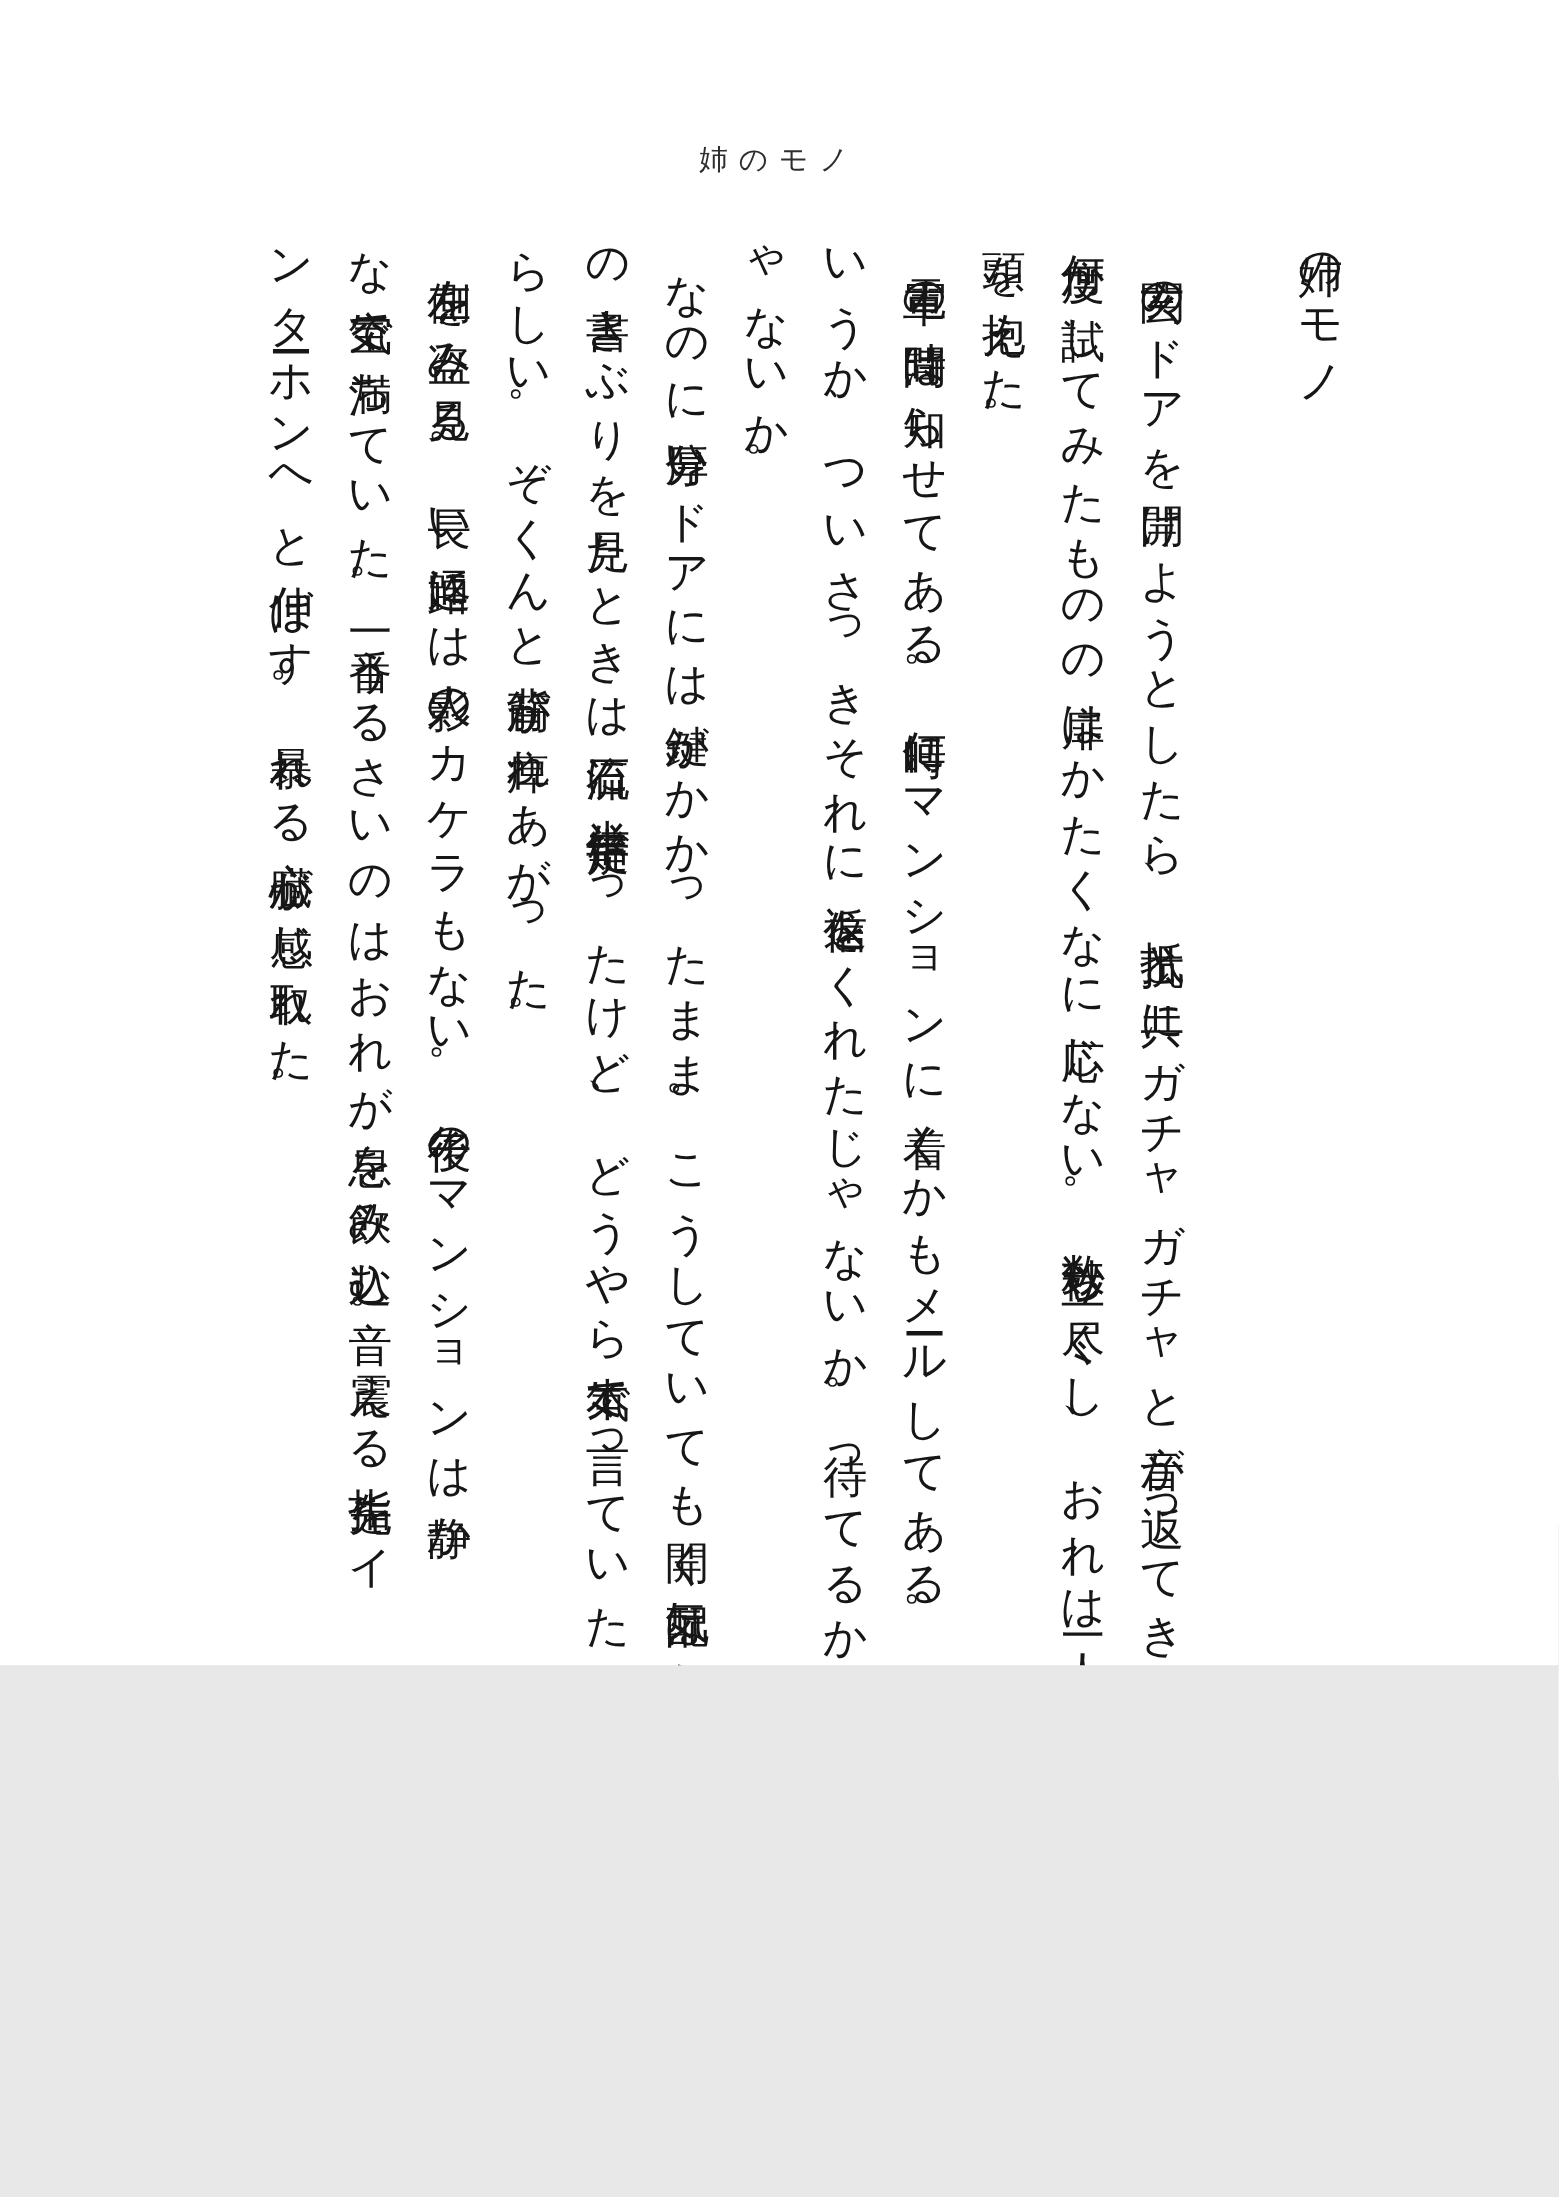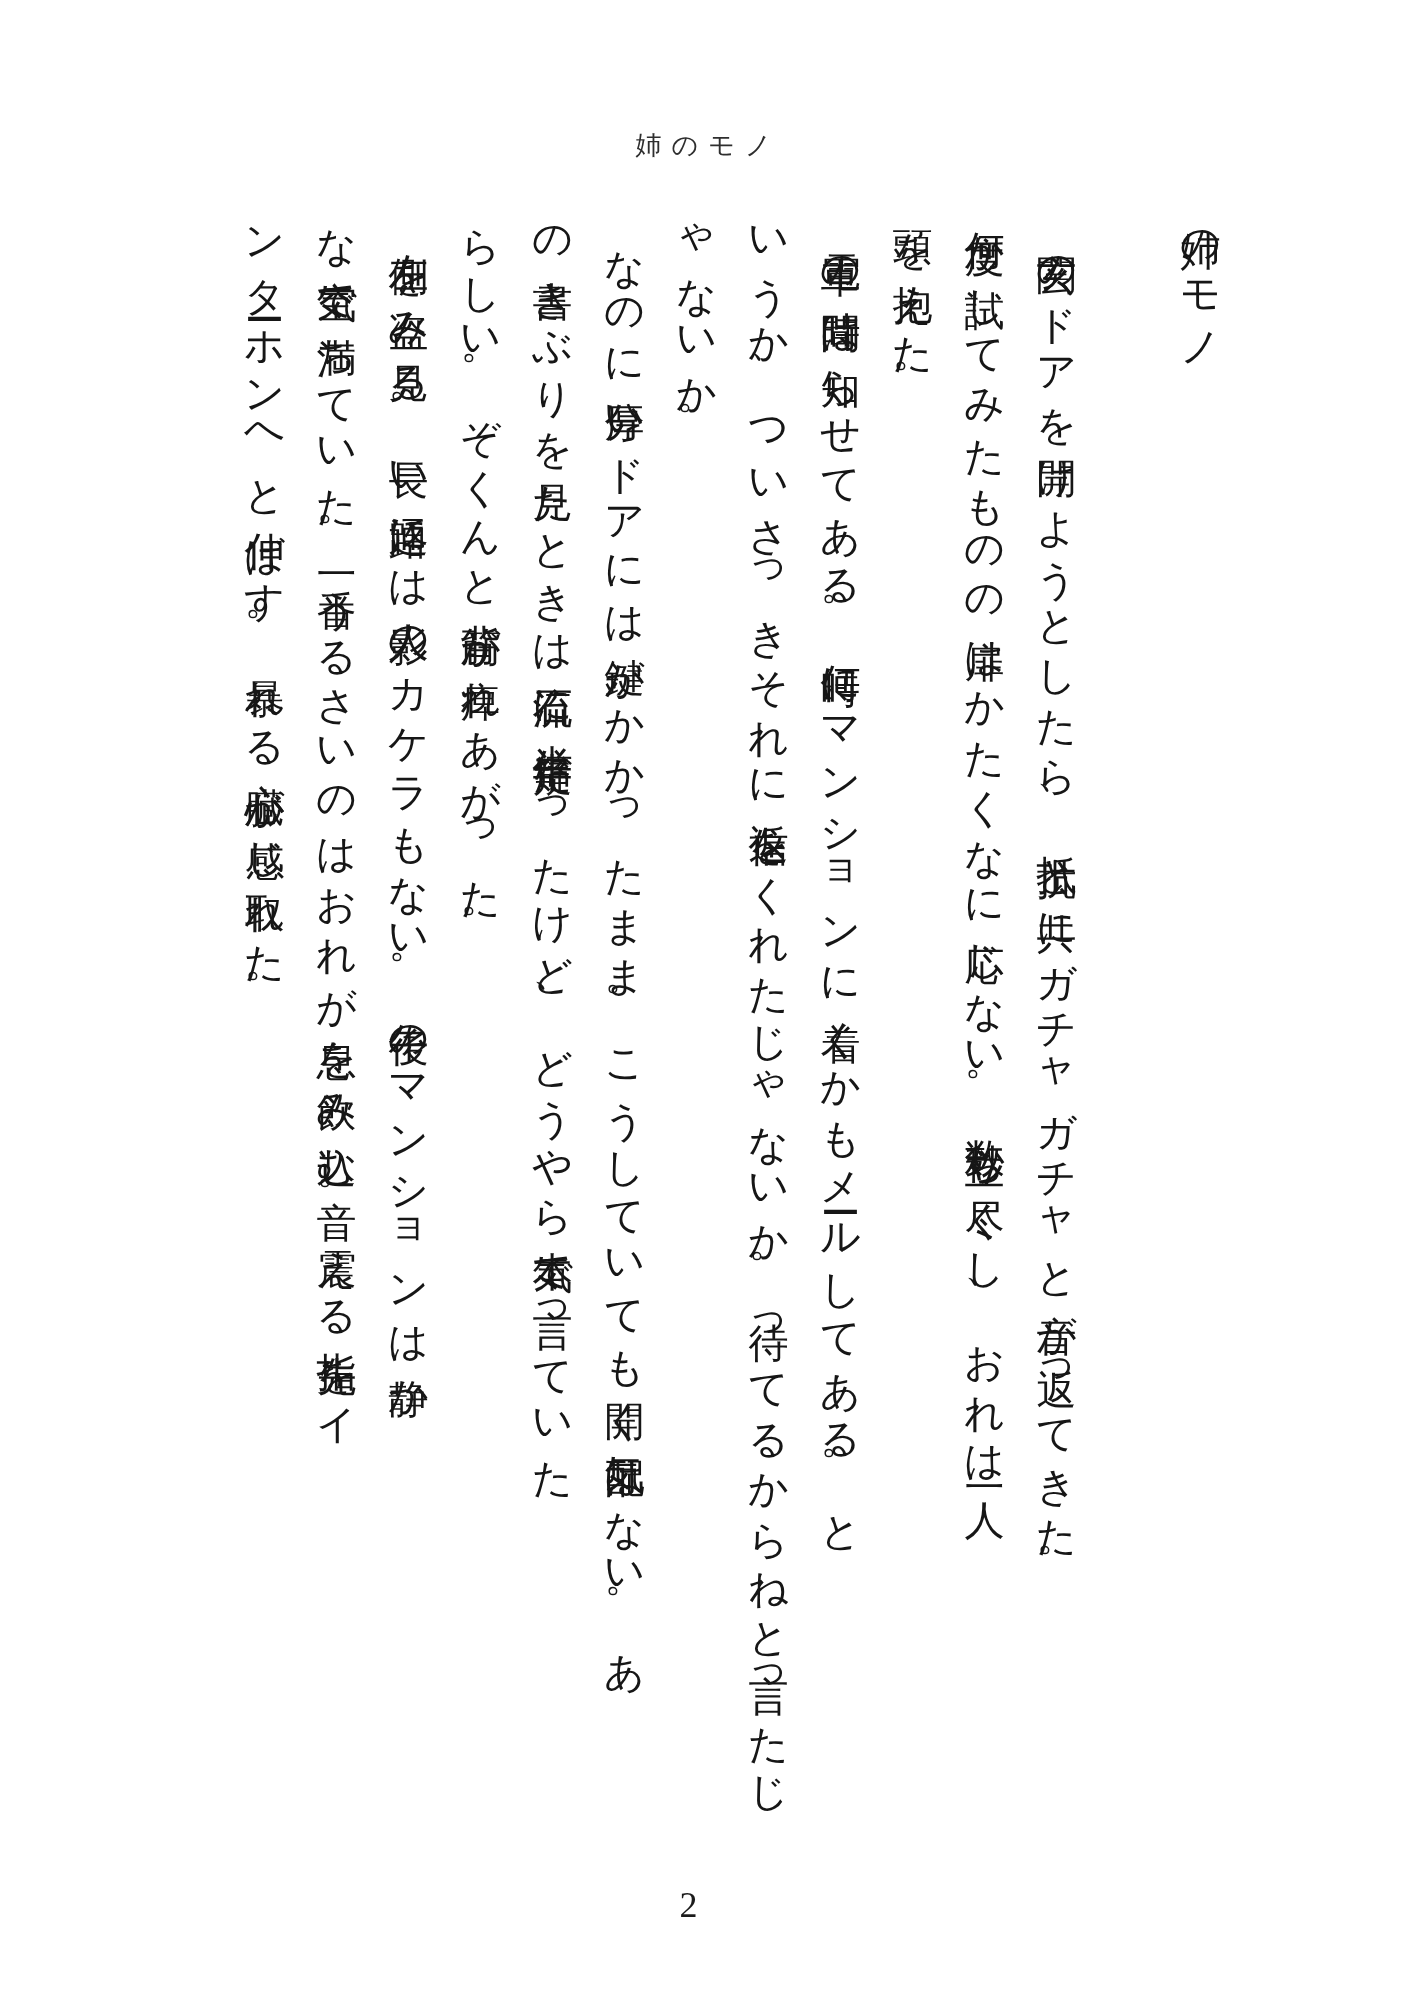--- a/index.html
+++ b/index.html
@@ -1,19 +1,19 @@
 <!DOCTYPE html>
 <html lang="ja"><head>
 <meta charset="utf-8">
 <style>
   html, body { margin: 0; padding: 0; background: #e8e8e8; }
   .page {
     position: relative;
     width: 1417px;
-    height: 1997px;
+    height: 1514px;
     margin: 0 auto;
     background: #ffffff;
     color: #1b1b1b;
     font-family: "Liberation Serif", "DejaVu Serif", serif;
     overflow: hidden;
   }
   .running-header {
     position: absolute;
     top: 128px;
     left: 0;

